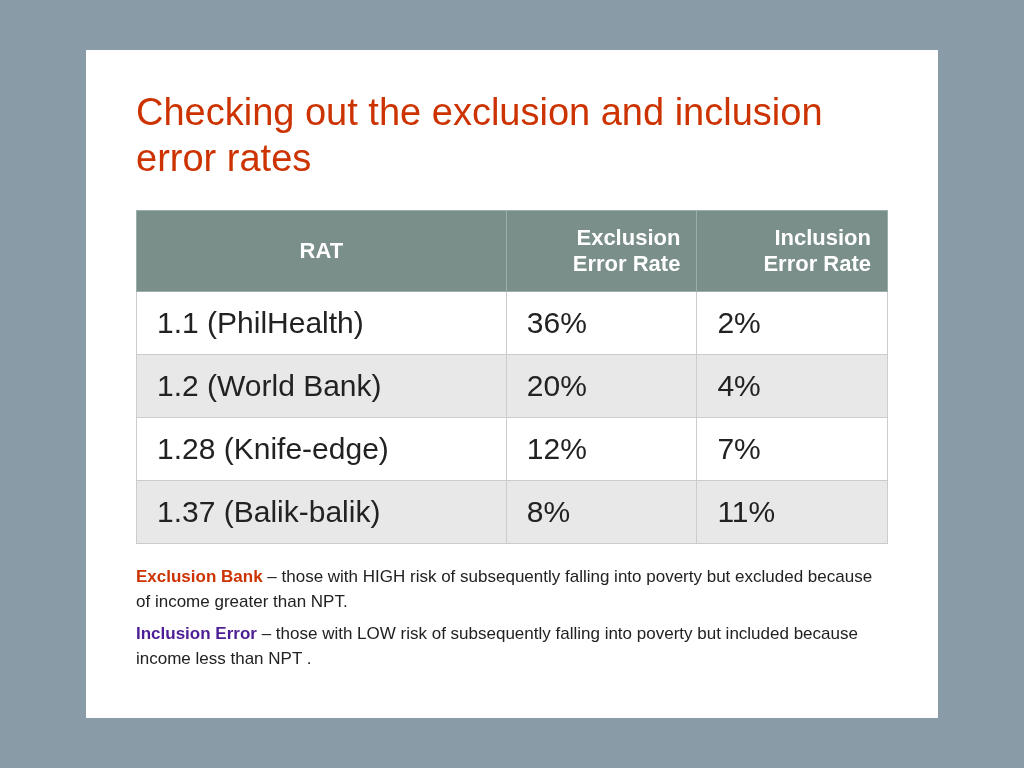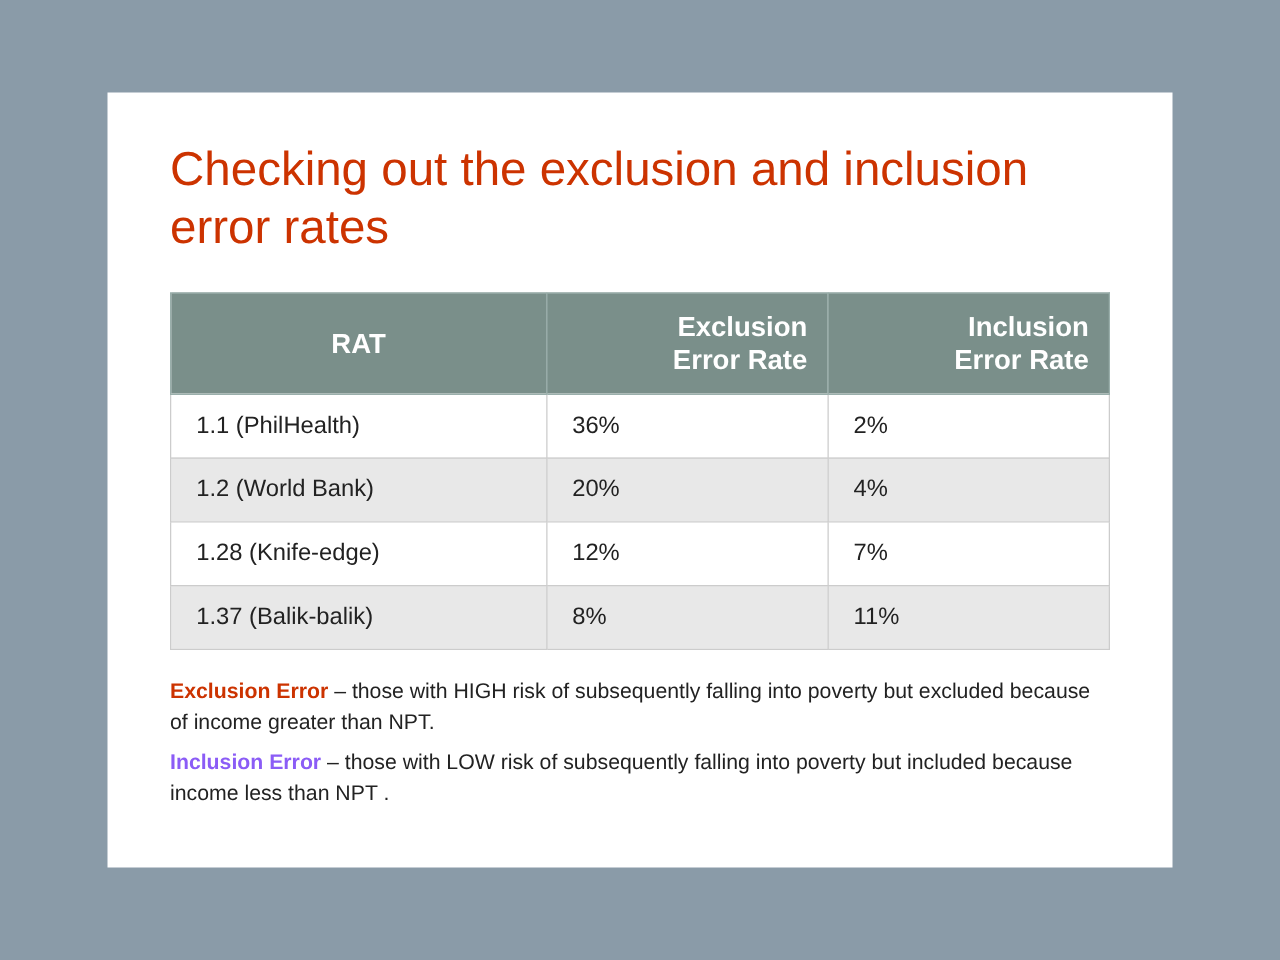--- a/index.html
+++ b/index.html
@@ -58,21 +58,21 @@
 
     tbody tr:nth-child(odd) {
       background-color: #ffffff;
     }
 
     tbody tr:nth-child(even) {
       background-color: #e8e8e8;
     }
 
     tbody td {
-      font-size: 19px;
+      font-size: 30px;
       padding: 14px 20px;
       border: 1px solid #cccccc;
       color: #222222;
     }
 
     tbody td.rat-cell {
       text-align: left;
     }
 
     tbody td.rate-cell {
@@ -84,21 +84,21 @@
       line-height: 1.5;
       color: #222222;
     }
 
     .footnotes .term-exclusion {
       color: #cc3300;
       font-weight: bold;
     }
 
     .footnotes .term-inclusion {
-      color: #8b5cf6;
+      color: #4c1d95;
       font-weight: bold;
     }
 
     .footnote-para {
       margin-bottom: 6px;
     }
   </style>
 </head>
 <body>
 
@@ -132,19 +132,19 @@
         <tr>
           <td class="rat-cell">1.37 (Balik-balik)</td>
           <td class="rate-cell">8%</td>
           <td class="rate-cell">11%</td>
         </tr>
       </tbody>
   </table>
 
   <div class="footnotes">
     <p class="footnote-para">
-      <span class="term-exclusion">Exclusion Error</span><span> – those with  HIGH risk of subsequently falling into poverty but excluded because of income greater than NPT.</span>
+      <span class="term-exclusion">Exclusion Bank</span><span> – those with  HIGH risk of subsequently falling into poverty but excluded because of income greater than NPT.</span>
     </p>
     <p class="footnote-para">
       <span class="term-inclusion">Inclusion Error</span><span> – those with LOW risk of subsequently falling into poverty but included because income less than NPT .</span>
     </p>
   </div>
 </div>
 
 </body></html>

